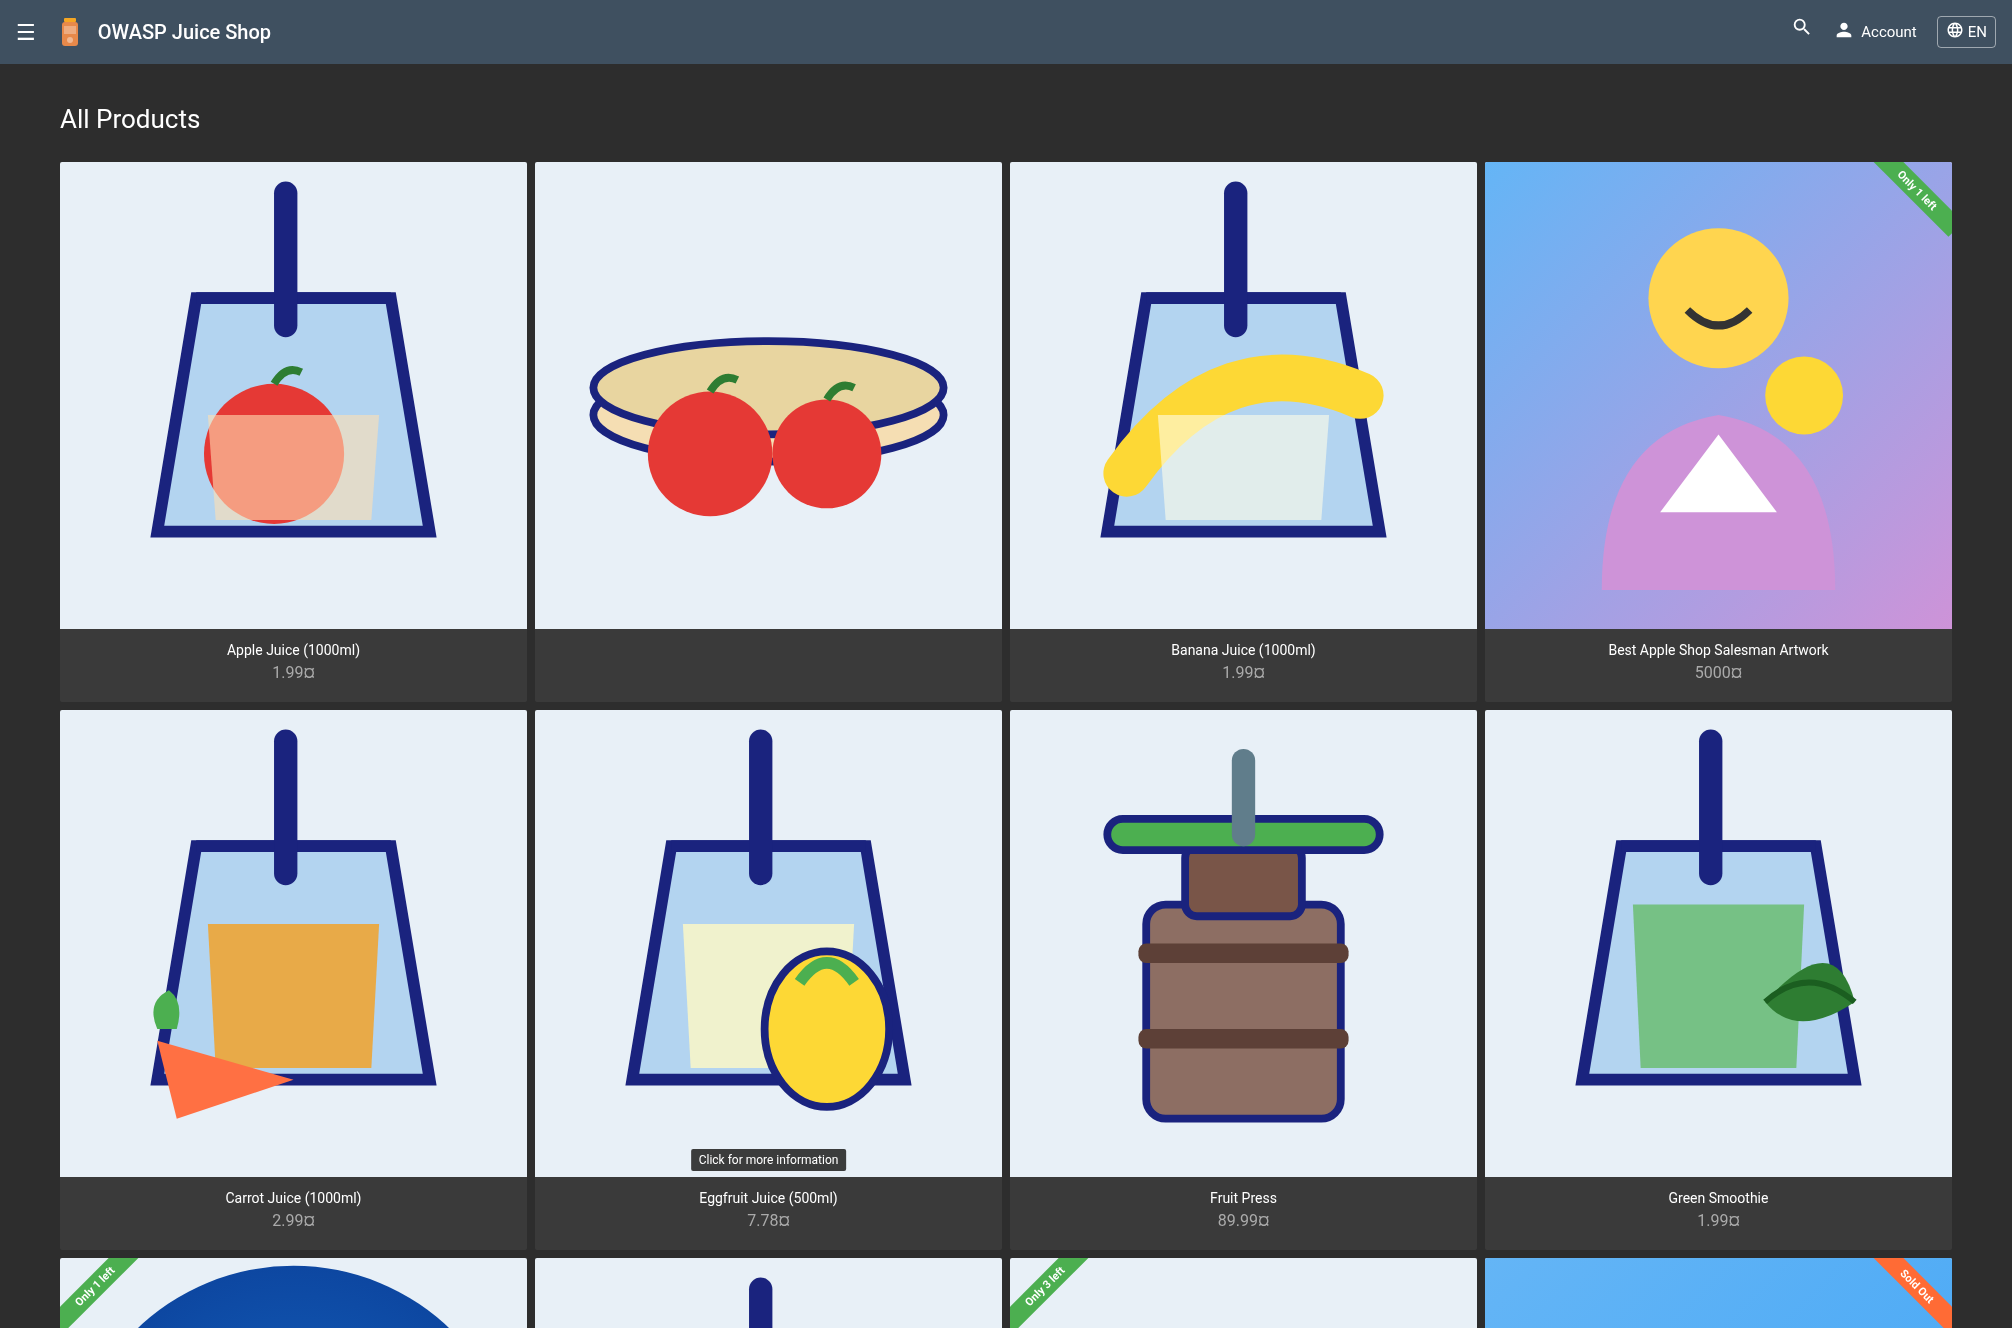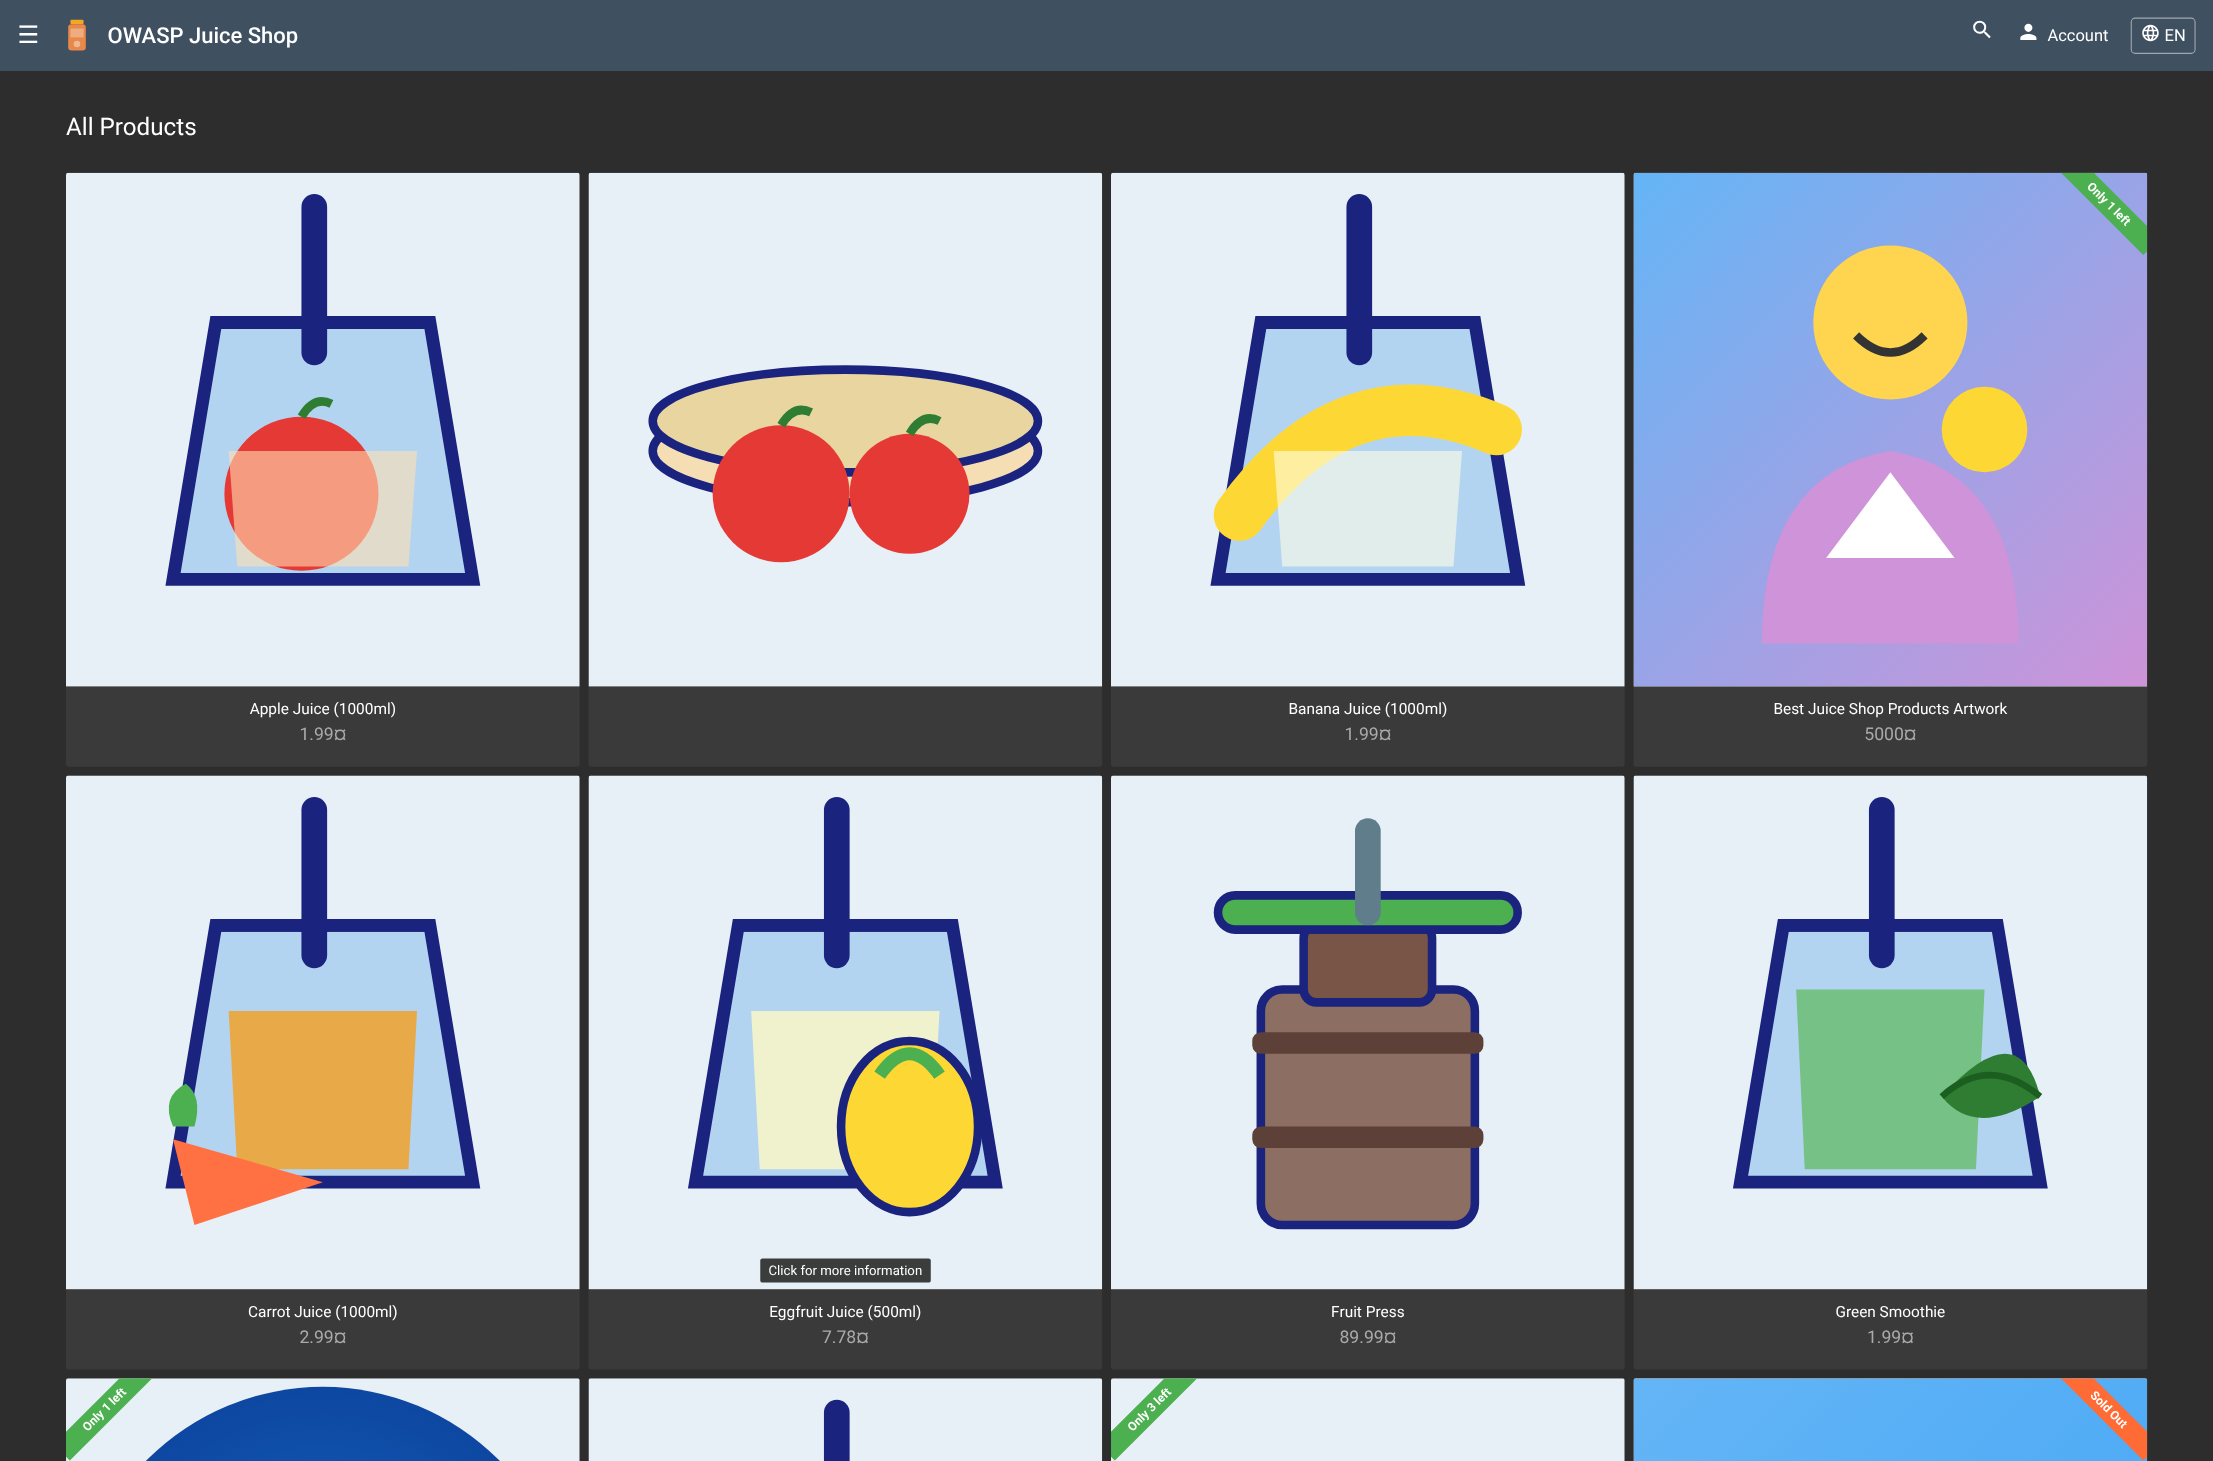--- a/index.html
+++ b/index.html
@@ -80,21 +80,21 @@
     .globe-icon { font-size: 18px; }
 
     
     .main-content {
       margin-top: 64px;
       padding: 24px 60px;
     }
 
     
     .section-title {
-      font-size: 22px;
+      font-size: 26px;
       font-weight: 400;
       color: #fff;
       margin-bottom: 20px;
       padding: 16px 0 8px 0;
     }
 
     .product-grid {
       display: grid;
       grid-template-columns: repeat(4, 1fr);
       gap: 8px;
@@ -341,21 +341,21 @@
       <path d="M45 90 L60 70 L75 90 Z" fill="#fff"></path>
 
       <circle cx="82" cy="60" r="10" fill="#fdd835"></circle>
 
       <path d="M52 38 Q60 46 68 38" stroke="#333" stroke-width="2" fill="none"></path>
     </svg>
       </div>
     </div>
     <div class="product-info" style="position:relative;">
 
-      <div class="product-name">Best Juice Shop Products Artwork</div>
+      <div class="product-name">Best Apple Shop Salesman Artwork</div>
       <div class="product-price">5000¤</div>
     </div>
   </div>
       <div class="product-card">
     <div class="product-image-container" style="position:relative;">
 
       <div class="product-image-placeholder">
         <svg viewBox="0 0 120 120" xmlns="http://www.w3.org/2000/svg">
 
       <path d="M35 35 L25 95 L95 95 L85 35 Z" fill="#b3d4f0" stroke="#1a237e" stroke-width="3"></path>

